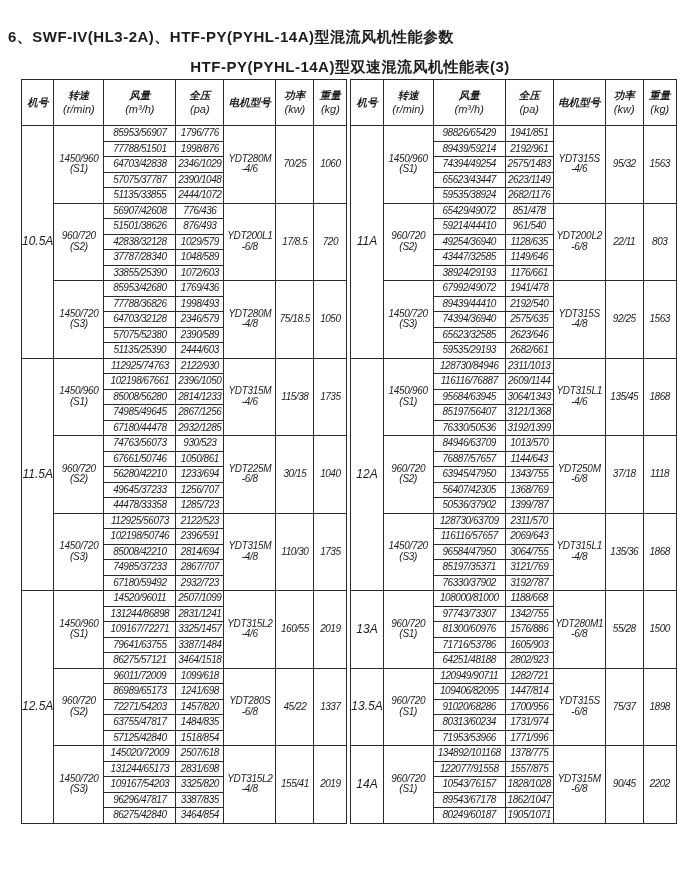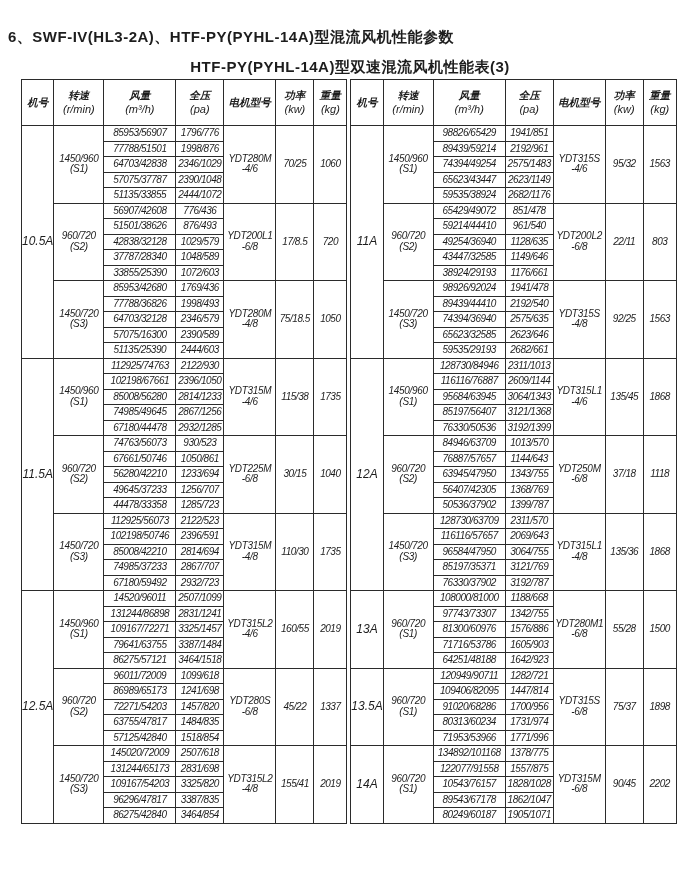--- a/index.html
+++ b/index.html
@@ -176,21 +176,21 @@
         </tr>
         <tr>
           <td class="num">77788/36826</td>
           <td class="num">1998/493</td>
         </tr>
         <tr>
           <td class="num">64703/32128</td>
           <td class="num">2346/579</td>
         </tr>
         <tr>
-          <td class="num">57075/16300</td>
+          <td class="num">57075/52380</td>
           <td class="num">2390/589</td>
         </tr>
         <tr>
           <td class="num">51135/25390</td>
           <td class="num">2444/603</td>
         </tr>
         <tr>
           <td class="machine" rowspan="15">11.5A</td>
           <td class="speed" rowspan="5">
             <div>1450/960</div>
@@ -474,21 +474,21 @@
         </tr>
         <tr>
           <td class="num">38924/29193</td>
           <td class="num">1176/661</td>
         </tr>
         <tr>
           <td class="speed" rowspan="5">
             <div>1450/720</div>
             <div>(S3)</div>
           </td>
-          <td class="num">98926/92024</td>
+          <td class="num">67992/49072</td>
           <td class="num">1941/478</td>
           <td class="motor" rowspan="5">
             <div>YDT315S</div>
             <div>-4/8</div>
           </td>
           <td class="num" rowspan="5">92/25</td>
           <td class="num" rowspan="5">1563</td>
         </tr>
         <tr>
           <td class="num">89439/44410</td>
@@ -619,21 +619,21 @@
         <tr>
           <td class="num">81300/60976</td>
           <td class="num">1576/886</td>
         </tr>
         <tr>
           <td class="num">71716/53786</td>
           <td class="num">1605/903</td>
         </tr>
         <tr>
           <td class="num">64251/48188</td>
-          <td class="num">1642/923</td>
+          <td class="num">2802/923</td>
         </tr>
         <tr>
           <td class="machine" rowspan="5">13.5A</td>
           <td class="speed" rowspan="5">
             <div>960/720</div>
             <div>(S1)</div>
           </td>
           <td class="num">120949/90711</td>
           <td class="num">1282/721</td>
           <td class="motor" rowspan="5">

